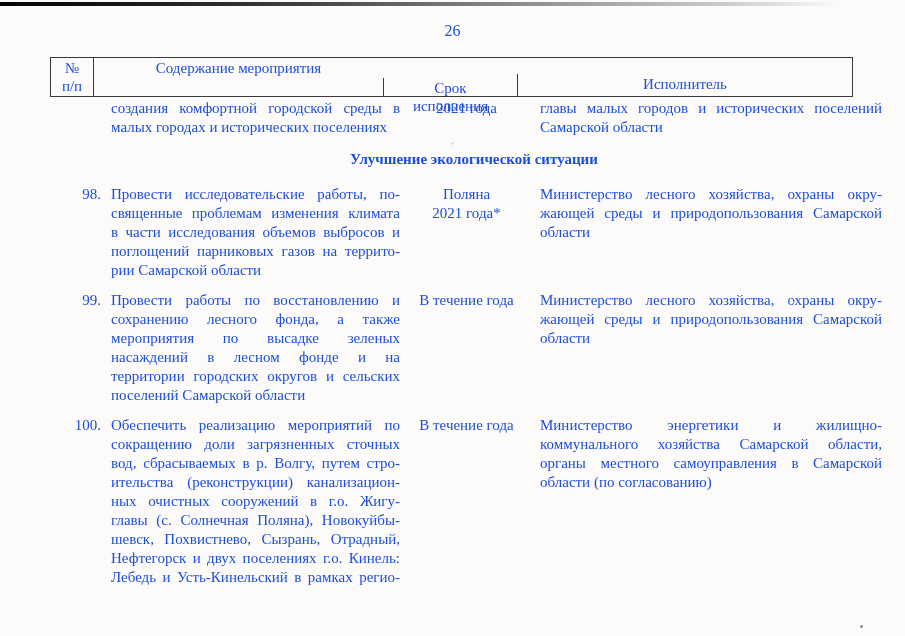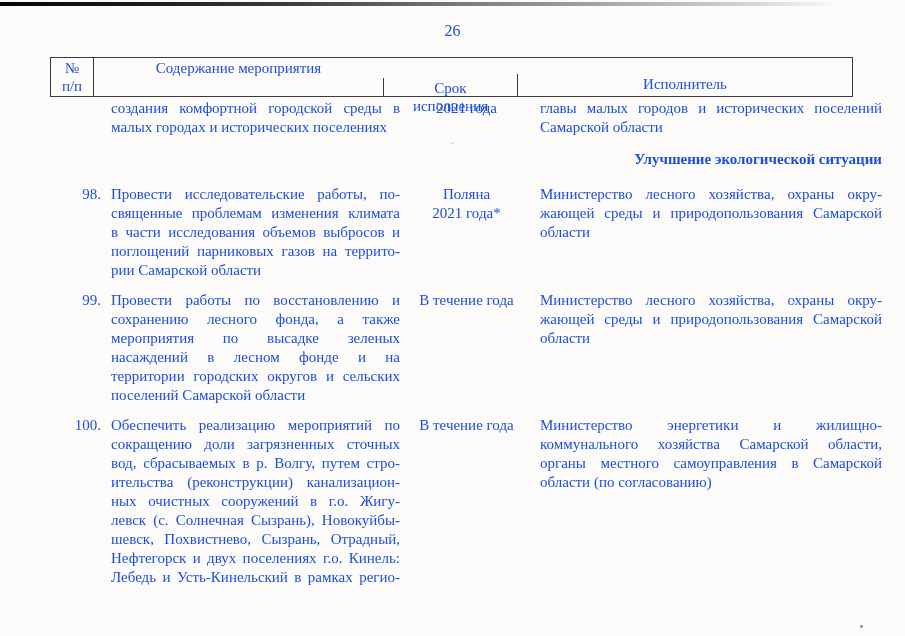--- a/index.html
+++ b/index.html
@@ -39,21 +39,21 @@
   }
   .cell { font-size:15px; }
   .cell-num { text-align:right; padding-right:8px; line-height:19px; }
   .cell-content { padding-left:2px; }
   .cell-term { text-align:center; }
   .cell-exec { padding-left:7px; }
   .line { font-size:15px; line-height:19px; height:19px; overflow:hidden; white-space:normal; }
   .line.just { text-align:justify; text-align-last:justify; }
   .cell-term .line { text-align:center; text-align-last:center; }
   .section-title {
-    margin:13px 23px 16px 50px; text-align:right;
+    margin:13px 23px 16px 50px; text-align:center;
     font-weight:bold; font-size:15px; line-height:19px;
   }
   #rows-slot .body-row { margin-bottom:11px; }
 </style>
 </head>
 <body>
 
 <div class="page">
   <div class="edge-artifact"></div>
   <div class="speckles"></div>
@@ -135,21 +135,21 @@
           </div>
         </div>
         <div class="body-row">
           <div class="cell cell-num">100.</div>
           <div class="cell cell-content">
             <div class="line just">Обеспечить реализацию мероприятий по</div>
             <div class="line just">сокращению доли загрязненных сточных</div>
             <div class="line just">вод, сбрасываемых в р. Волгу, путем стро-</div>
             <div class="line just">ительства (реконструкции) канализацион-</div>
             <div class="line just">ных очистных сооружений в г.о. Жигу-</div>
-            <div class="line just">левск (с. Солнечная Сызрань), Новокуйбы-</div>
+            <div class="line just">главы (с. Солнечная Поляна), Новокуйбы-</div>
             <div class="line just">шевск, Похвистнево, Сызрань, Отрадный,</div>
             <div class="line just">Нефтегорск и двух поселениях г.о. Кинель:</div>
             <div class="line just">Лебедь и Усть-Кинельский в рамках регио-</div>
           </div>
           <div class="cell cell-term">
             <div class="line">В течение года</div>
           </div>
           <div class="cell cell-exec">
             <div class="line just">Министерство энергетики и жилищно-</div>
             <div class="line just">коммунального хозяйства Самарской области,</div>

